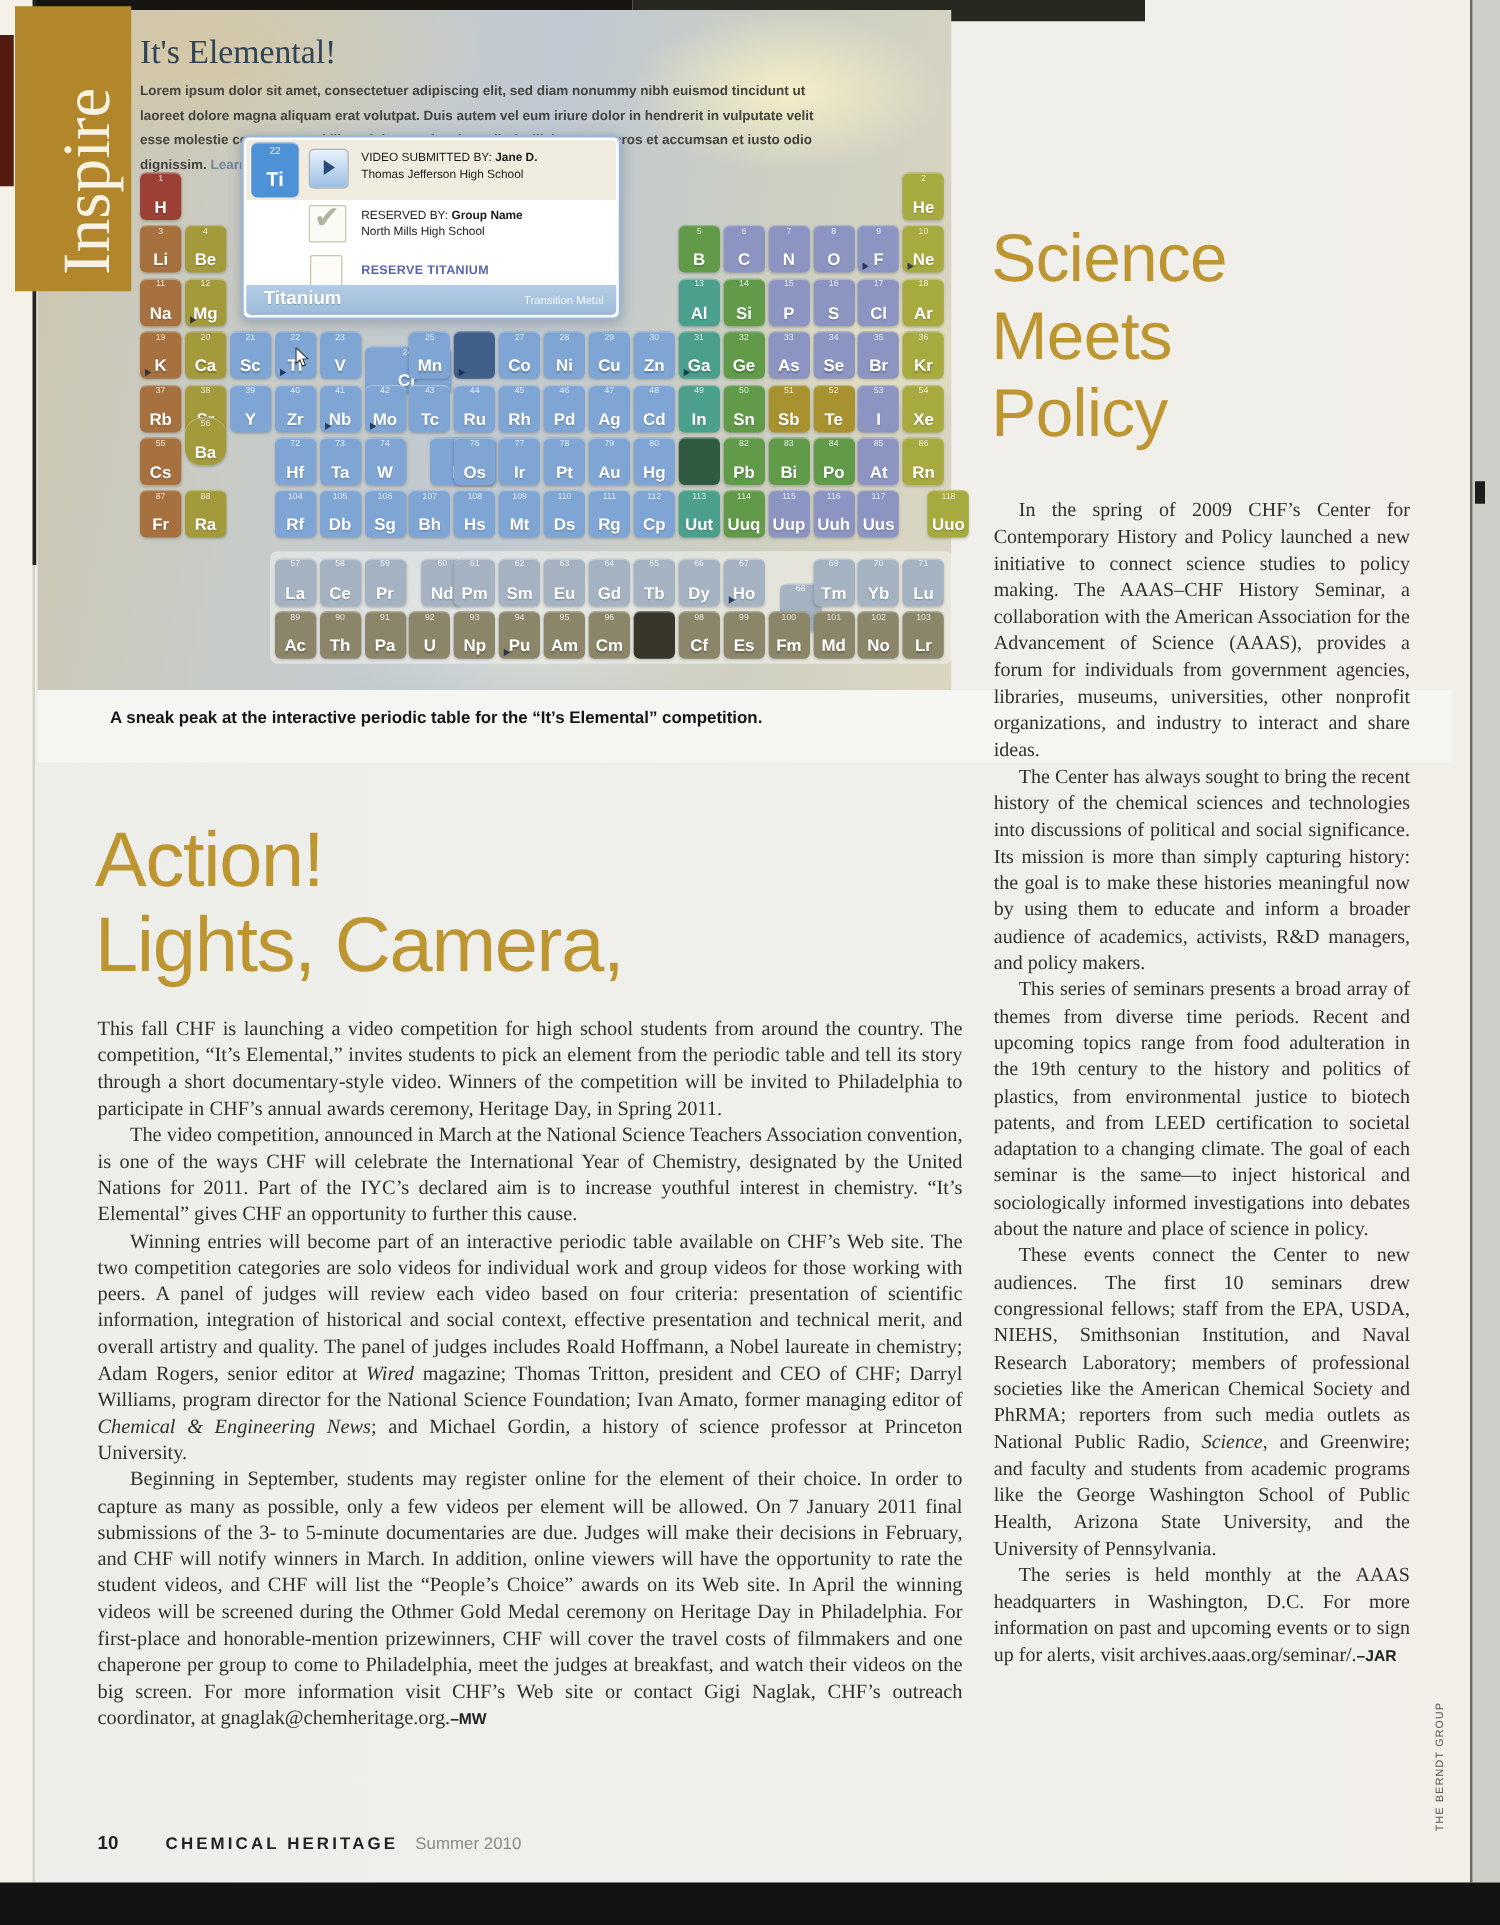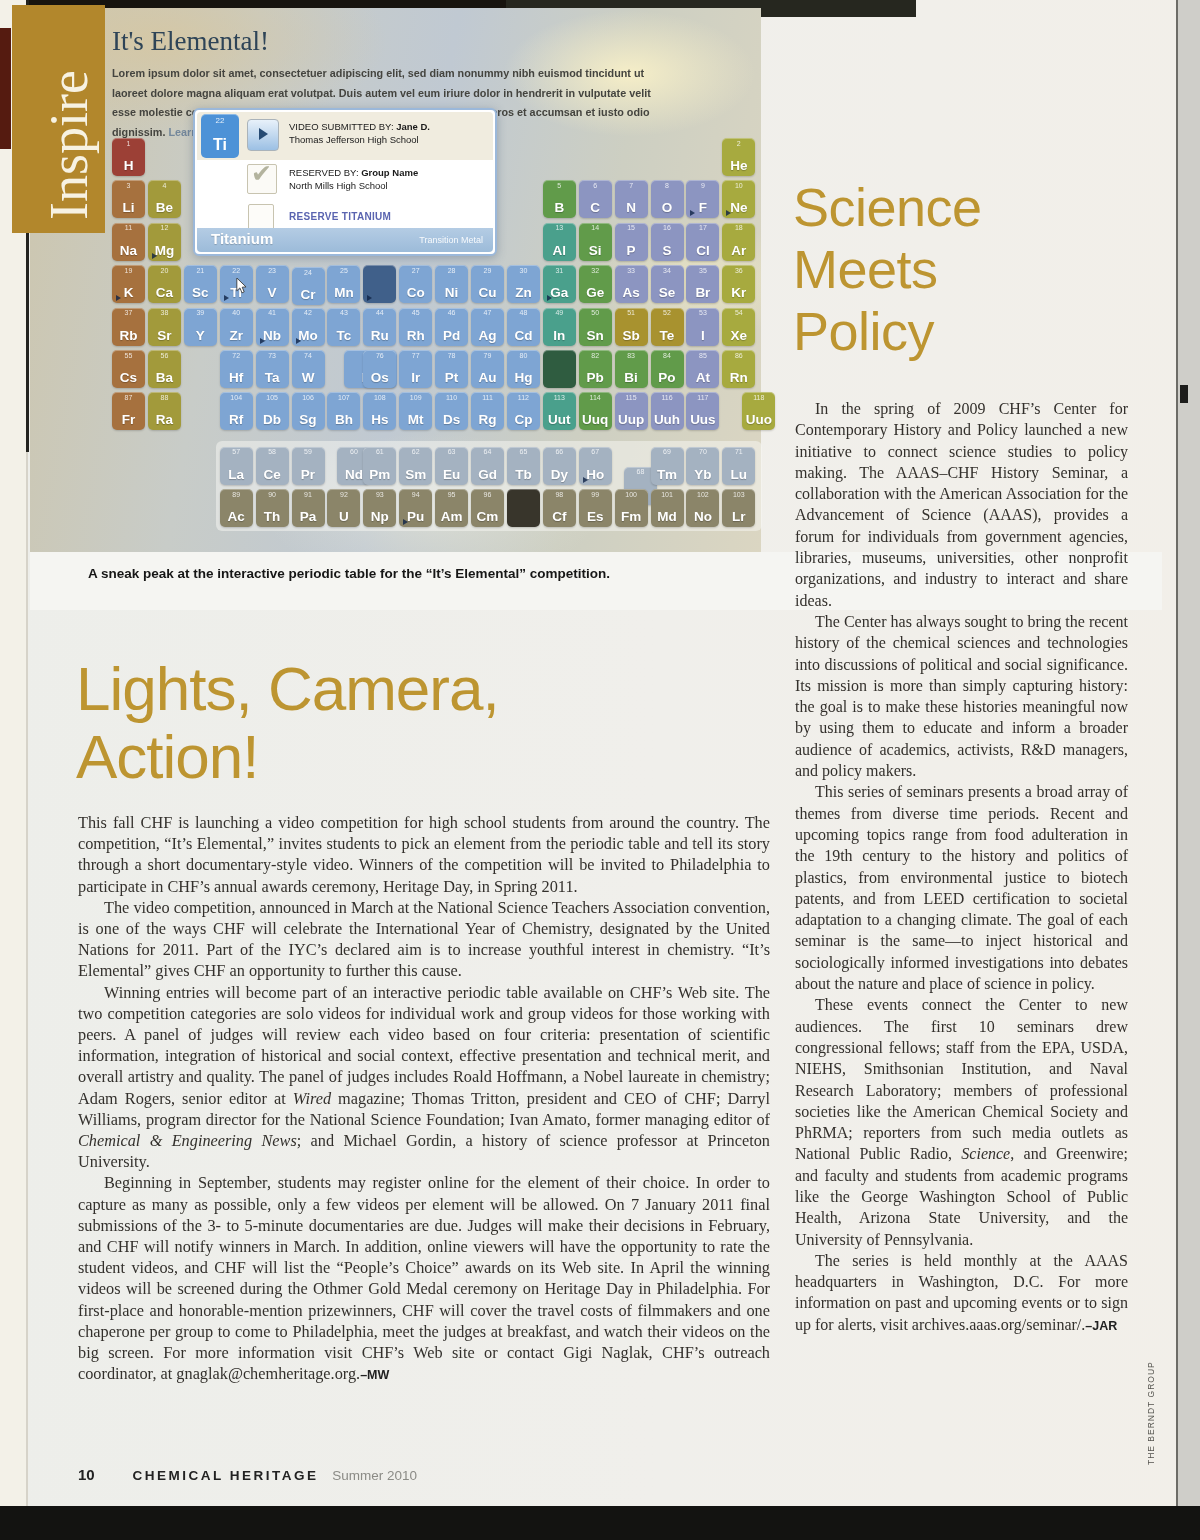--- a/index.html
+++ b/index.html
@@ -207,21 +207,21 @@
       </div>
       <div class="el" style="left: 107.7px; top: 127.2px; background: rgb(126, 165, 211);">
         <span class="num">22</span>
         <span class="sym">Ti</span>
         <i class="mark"></i>
       </div>
       <div class="el" style="left: 143.6px; top: 127.2px; background: rgb(126, 165, 211);">
         <span class="num">23</span>
         <span class="sym">V</span>
       </div>
-      <div class="el" style="left: 179.5px; top: 129px; background: rgb(126, 165, 211);">
+      <div class="el" style="left: 179.5px; top: 139px; background: rgb(126, 165, 211); padding-left: 36px;">
         <span class="num">24</span>
         <span class="sym">Cr</span>
       </div>
       <div class="el" style="left: 215.4px; top: 127.2px; background: rgb(126, 165, 211);">
         <span class="num">25</span>
         <span class="sym">Mn</span>
       </div>
       <div class="el dim" style="left: 251.3px; top: 127.2px; background: rgb(64, 96, 138);">
         <span class="num">26</span>
         <span class="sym">Fe</span>
@@ -339,21 +339,21 @@
         <span class="sym">I</span>
       </div>
       <div class="el" style="left: 610.3px; top: 169.6px; background: rgb(167, 170, 63);">
         <span class="num">54</span>
         <span class="sym">Xe</span>
       </div>
       <div class="el" style="left: 0px; top: 212px; background: rgb(166, 113, 62);">
         <span class="num">55</span>
         <span class="sym">Cs</span>
       </div>
-      <div class="el" style="left: 35.9px; top: 212px; background: rgb(162, 154, 59);">
+      <div class="el" style="left: 35.9px; top: 196px; background: rgb(162, 154, 59); border-radius: 13px;">
         <span class="num">56</span>
         <span class="sym">Ba</span>
       </div>
       <div class="el" style="left: 107.7px; top: 212px; background: rgb(126, 165, 211);">
         <span class="num">72</span>
         <span class="sym">Hf</span>
       </div>
       <div class="el" style="left: 143.6px; top: 212px; background: rgb(126, 165, 211);">
         <span class="num">73</span>
         <span class="sym">Ta</span>
@@ -638,22 +638,22 @@
 
 <div class="abs inspire">
   <div class="inspire-label">Inspire</div>
 </div>
 
 <div class="abs caption-strip">
   <div class="caption">A sneak peak at the interactive periodic table for the “It’s Elemental” competition.</div>
 </div>
 
 <div class="abs article-main-title gold">
+    <div>Action!</div>
     <div>Lights, Camera,</div>
-    <div>Action!</div>
   </div>
 <div class="abs article-main-body">
     <p class="para first"><span>This fall CHF is launching a video competition for high school students from around the country. The competition, “It’s Elemental,” invites students to pick an element from the periodic table and tell its story through a short documentary-style video. Winners of the competition will be invited to Philadelphia to participate in CHF’s annual awards ceremony, Heritage Day, in Spring 2011.</span></p>
     <p class="para"><span>The video competition, announced in March at the National Science Teachers Association convention, is one of the ways CHF will celebrate the International Year of Chemistry, designated by the United Nations for 2011. Part of the IYC’s declared aim is to increase youthful interest in chemistry. “It’s Elemental” gives CHF an opportunity to further this cause.</span></p>
     <p class="para"><span>Winning entries will become part of an interactive periodic table available on CHF’s Web site. The two competition categories are solo videos for individual work and group videos for those working with peers. A panel of judges will review each video based on four criteria: presentation of scientific information, integration of historical and social context, effective presentation and technical merit, and overall artistry and quality. The panel of judges includes Roald Hoffmann, a Nobel laureate in chemistry; Adam Rogers, senior editor at </span><em>Wired</em><span> magazine; Thomas Tritton, president and CEO of CHF; Darryl Williams, program director for the National Science Foundation; Ivan Amato, former managing editor of </span><em>Chemical &amp; Engineering News</em><span>; and Michael Gordin, a history of science professor at Princeton University.</span></p>
     <p class="para"><span>Beginning in September, students may register online for the element of their choice. In order to capture as many as possible, only a few videos per element will be allowed. On 7 January 2011 final submissions of the 3- to 5-minute documentaries are due. Judges will make their decisions in February, and CHF will notify winners in March. In addition, online viewers will have the opportunity to rate the student videos, and CHF will list the “People’s Choice” awards on its Web site. In April the winning videos will be screened during the Othmer Gold Medal ceremony on Heritage Day in Philadelphia. For first-place and honorable-mention prizewinners, CHF will cover the travel costs of filmmakers and one chaperone per group to come to Philadelphia, meet the judges at breakfast, and watch their videos on the big screen. For more information visit CHF’s Web site or contact Gigi Naglak, CHF’s outreach coordinator, at gnaglak@chemheritage.org.</span><b class="byline">–MW</b></p>
   </div>
 
 <div class="abs article-side-title gold">
     <div>Science</div>

